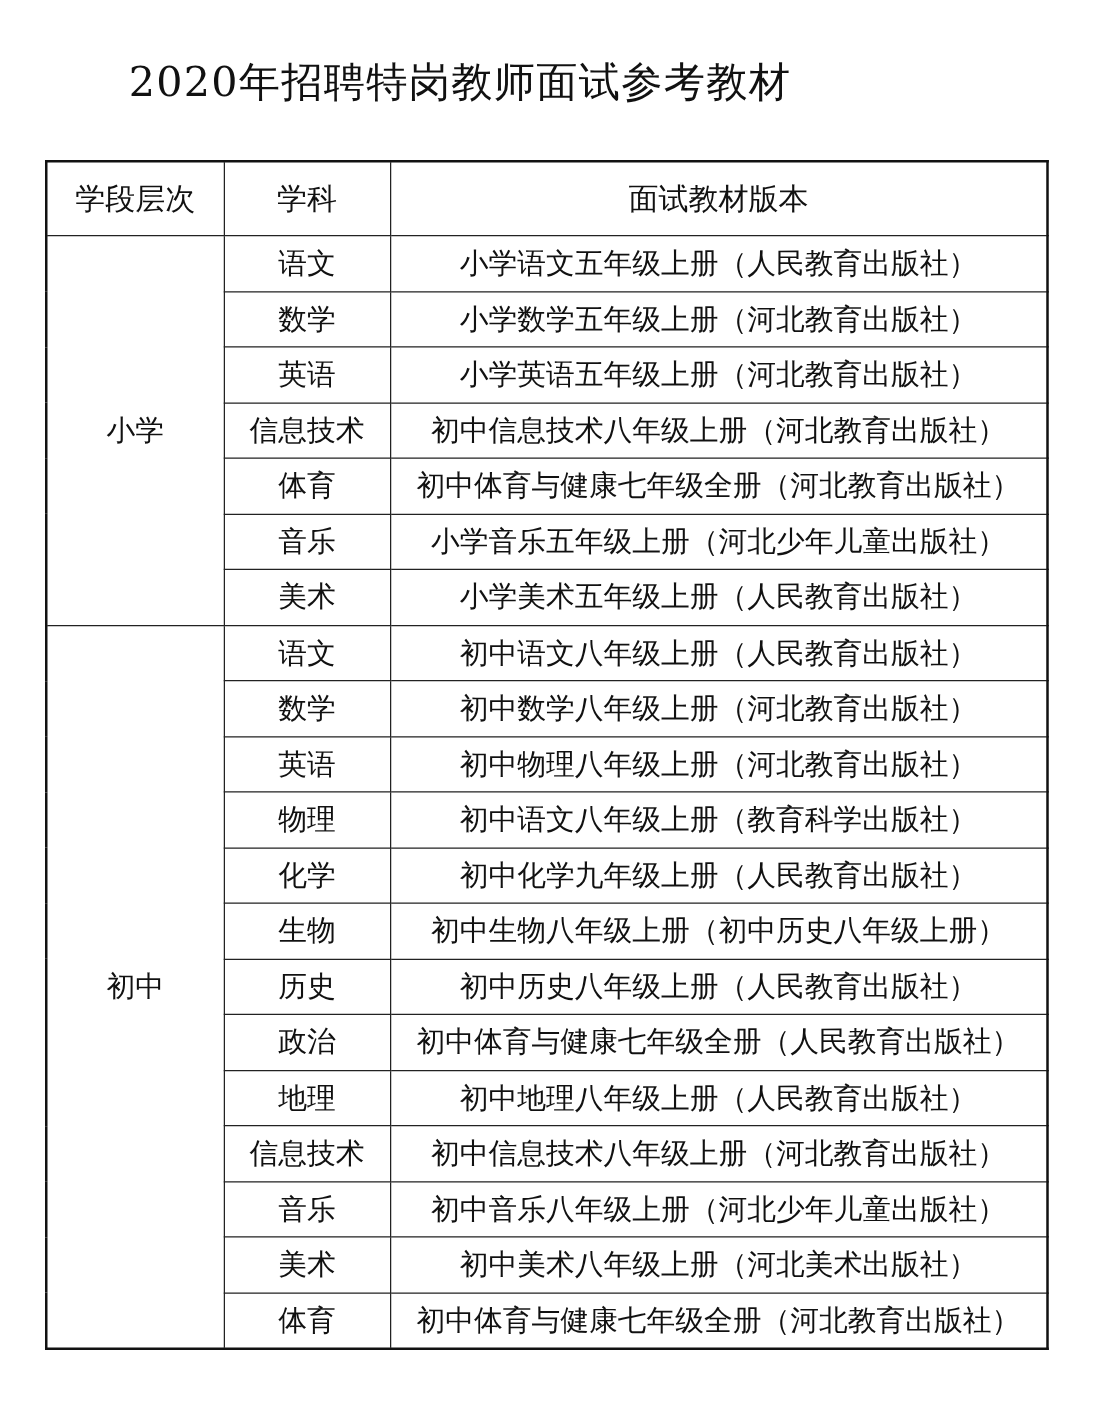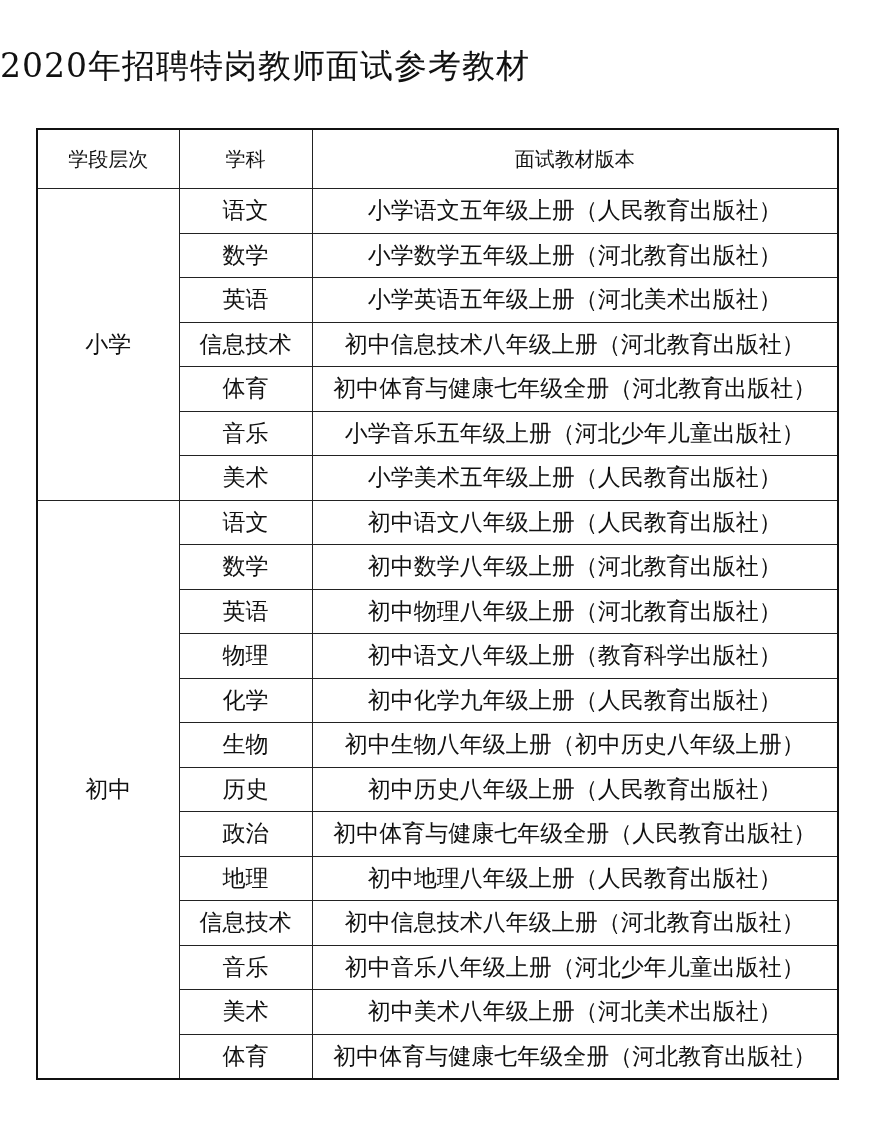--- a/index.html
+++ b/index.html
@@ -1,24 +1,24 @@
 <!DOCTYPE html>
 <html><head>
   <meta charset="utf-8">
   <style>
     html, body { margin: 0; padding: 0; background: #ffffff; }
     body { width: 886px; height: 1130px; position: relative; overflow: hidden;
       font-family: "DejaVu Serif", "Liberation Serif", serif; color: #111; }
-    .title { position: absolute; left: 0; top: 44px; width: 736px; 
+    .title { position: absolute; left: 0; top: 44px; width: 736px; text-align: center;
       font-size: 33px; letter-spacing: 1px; font-family: "DejaVu Serif", "Liberation Serif", serif; }
     table.grid { position: absolute; left: 36px; top: 128px; width: 801px; border-collapse: collapse;
       table-layout: fixed; border: 2px solid #111; }
     table.grid td, table.grid th { border: 1.5px solid #222; text-align: center; vertical-align: middle;
       font-weight: normal; font-size: 23px; padding: 0; }
-    table.grid th { height: 58px; font-size: 20px; }
+    table.grid th { height: 58px; font-size: 24px; }
     table.grid td { height: 43.5px; }
     col.c1 { width: 142px; } col.c2 { width: 133px; } col.c3 { width: 526px; }
   </style>
 </head>
 <body>
 
 <div class="title">2020年招聘特岗教师面试参考教材</div>
 
 <table class="grid">
   <colgroup>
@@ -38,21 +38,21 @@
       <td rowspan="7">小学</td>
       <td>语文</td>
       <td>小学语文五年级上册（人民教育出版社）</td>
     </tr>
     <tr>
       <td>数学</td>
       <td>小学数学五年级上册（河北教育出版社）</td>
     </tr>
     <tr>
       <td>英语</td>
-      <td>小学英语五年级上册（河北美术出版社）</td>
+      <td>小学英语五年级上册（河北教育出版社）</td>
     </tr>
     <tr>
       <td>信息技术</td>
       <td>初中信息技术八年级上册（河北教育出版社）</td>
     </tr>
     <tr>
       <td>体育</td>
       <td>初中体育与健康七年级全册（河北教育出版社）</td>
     </tr>
     <tr>

